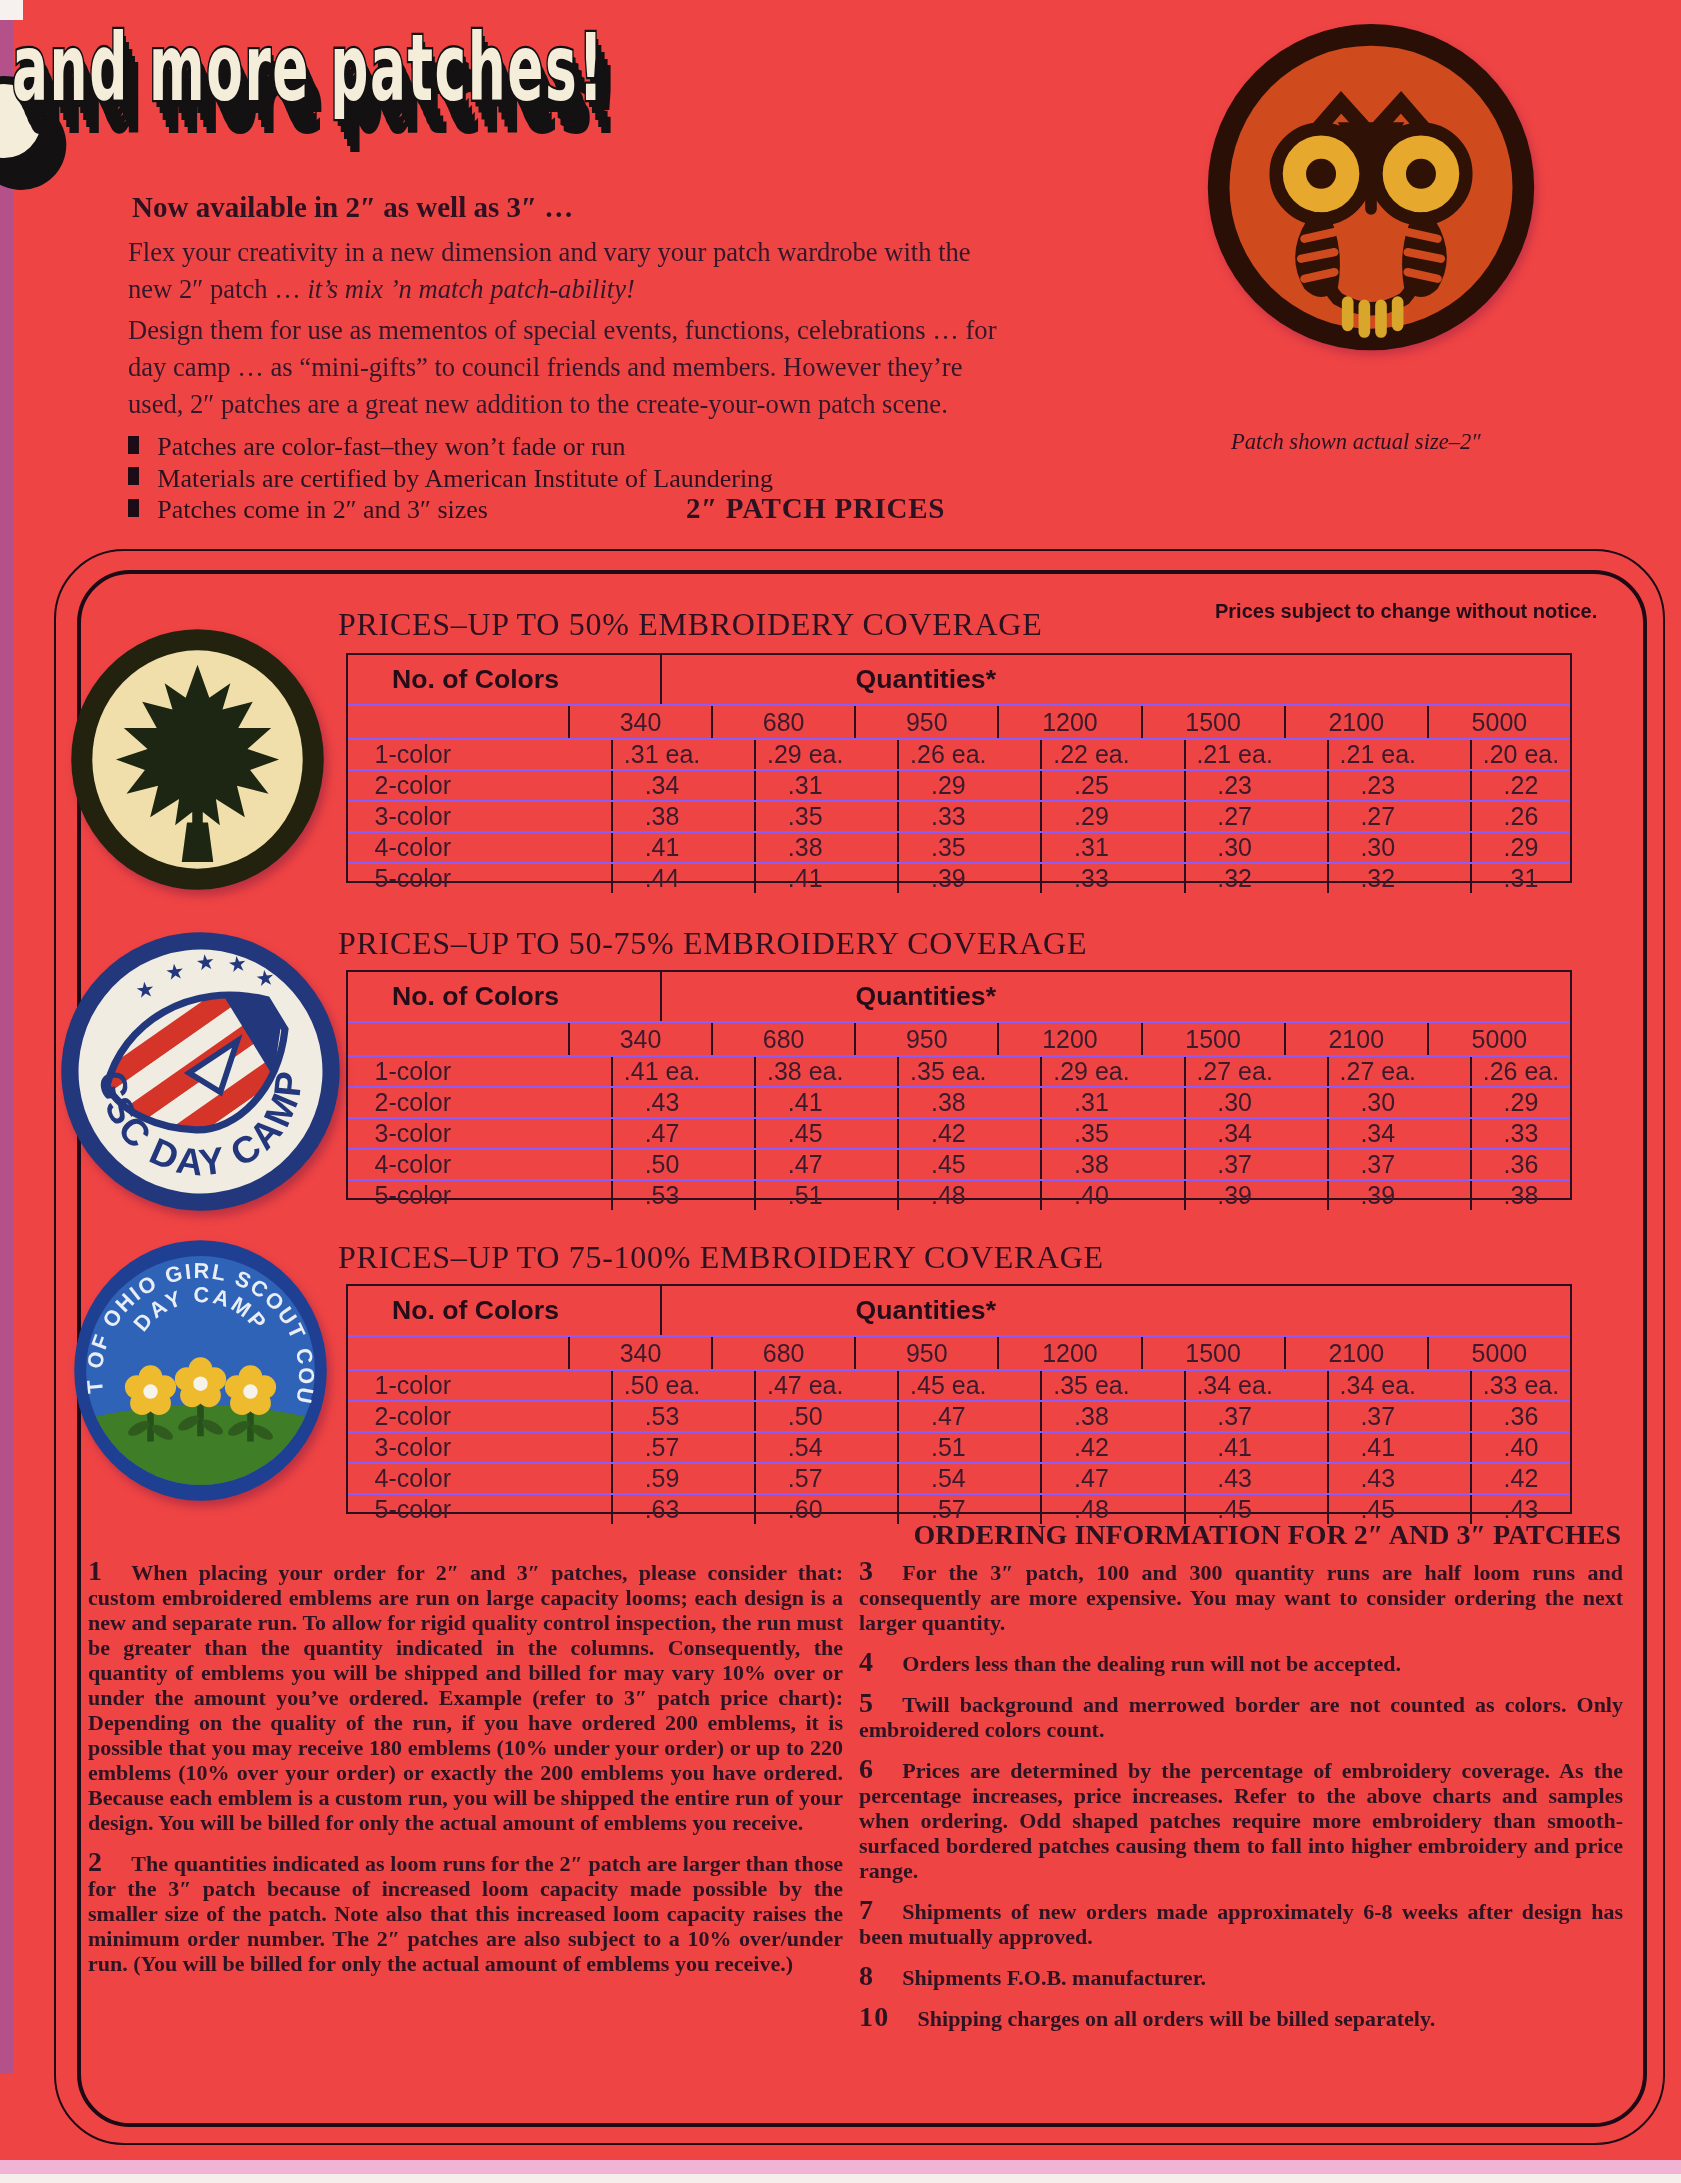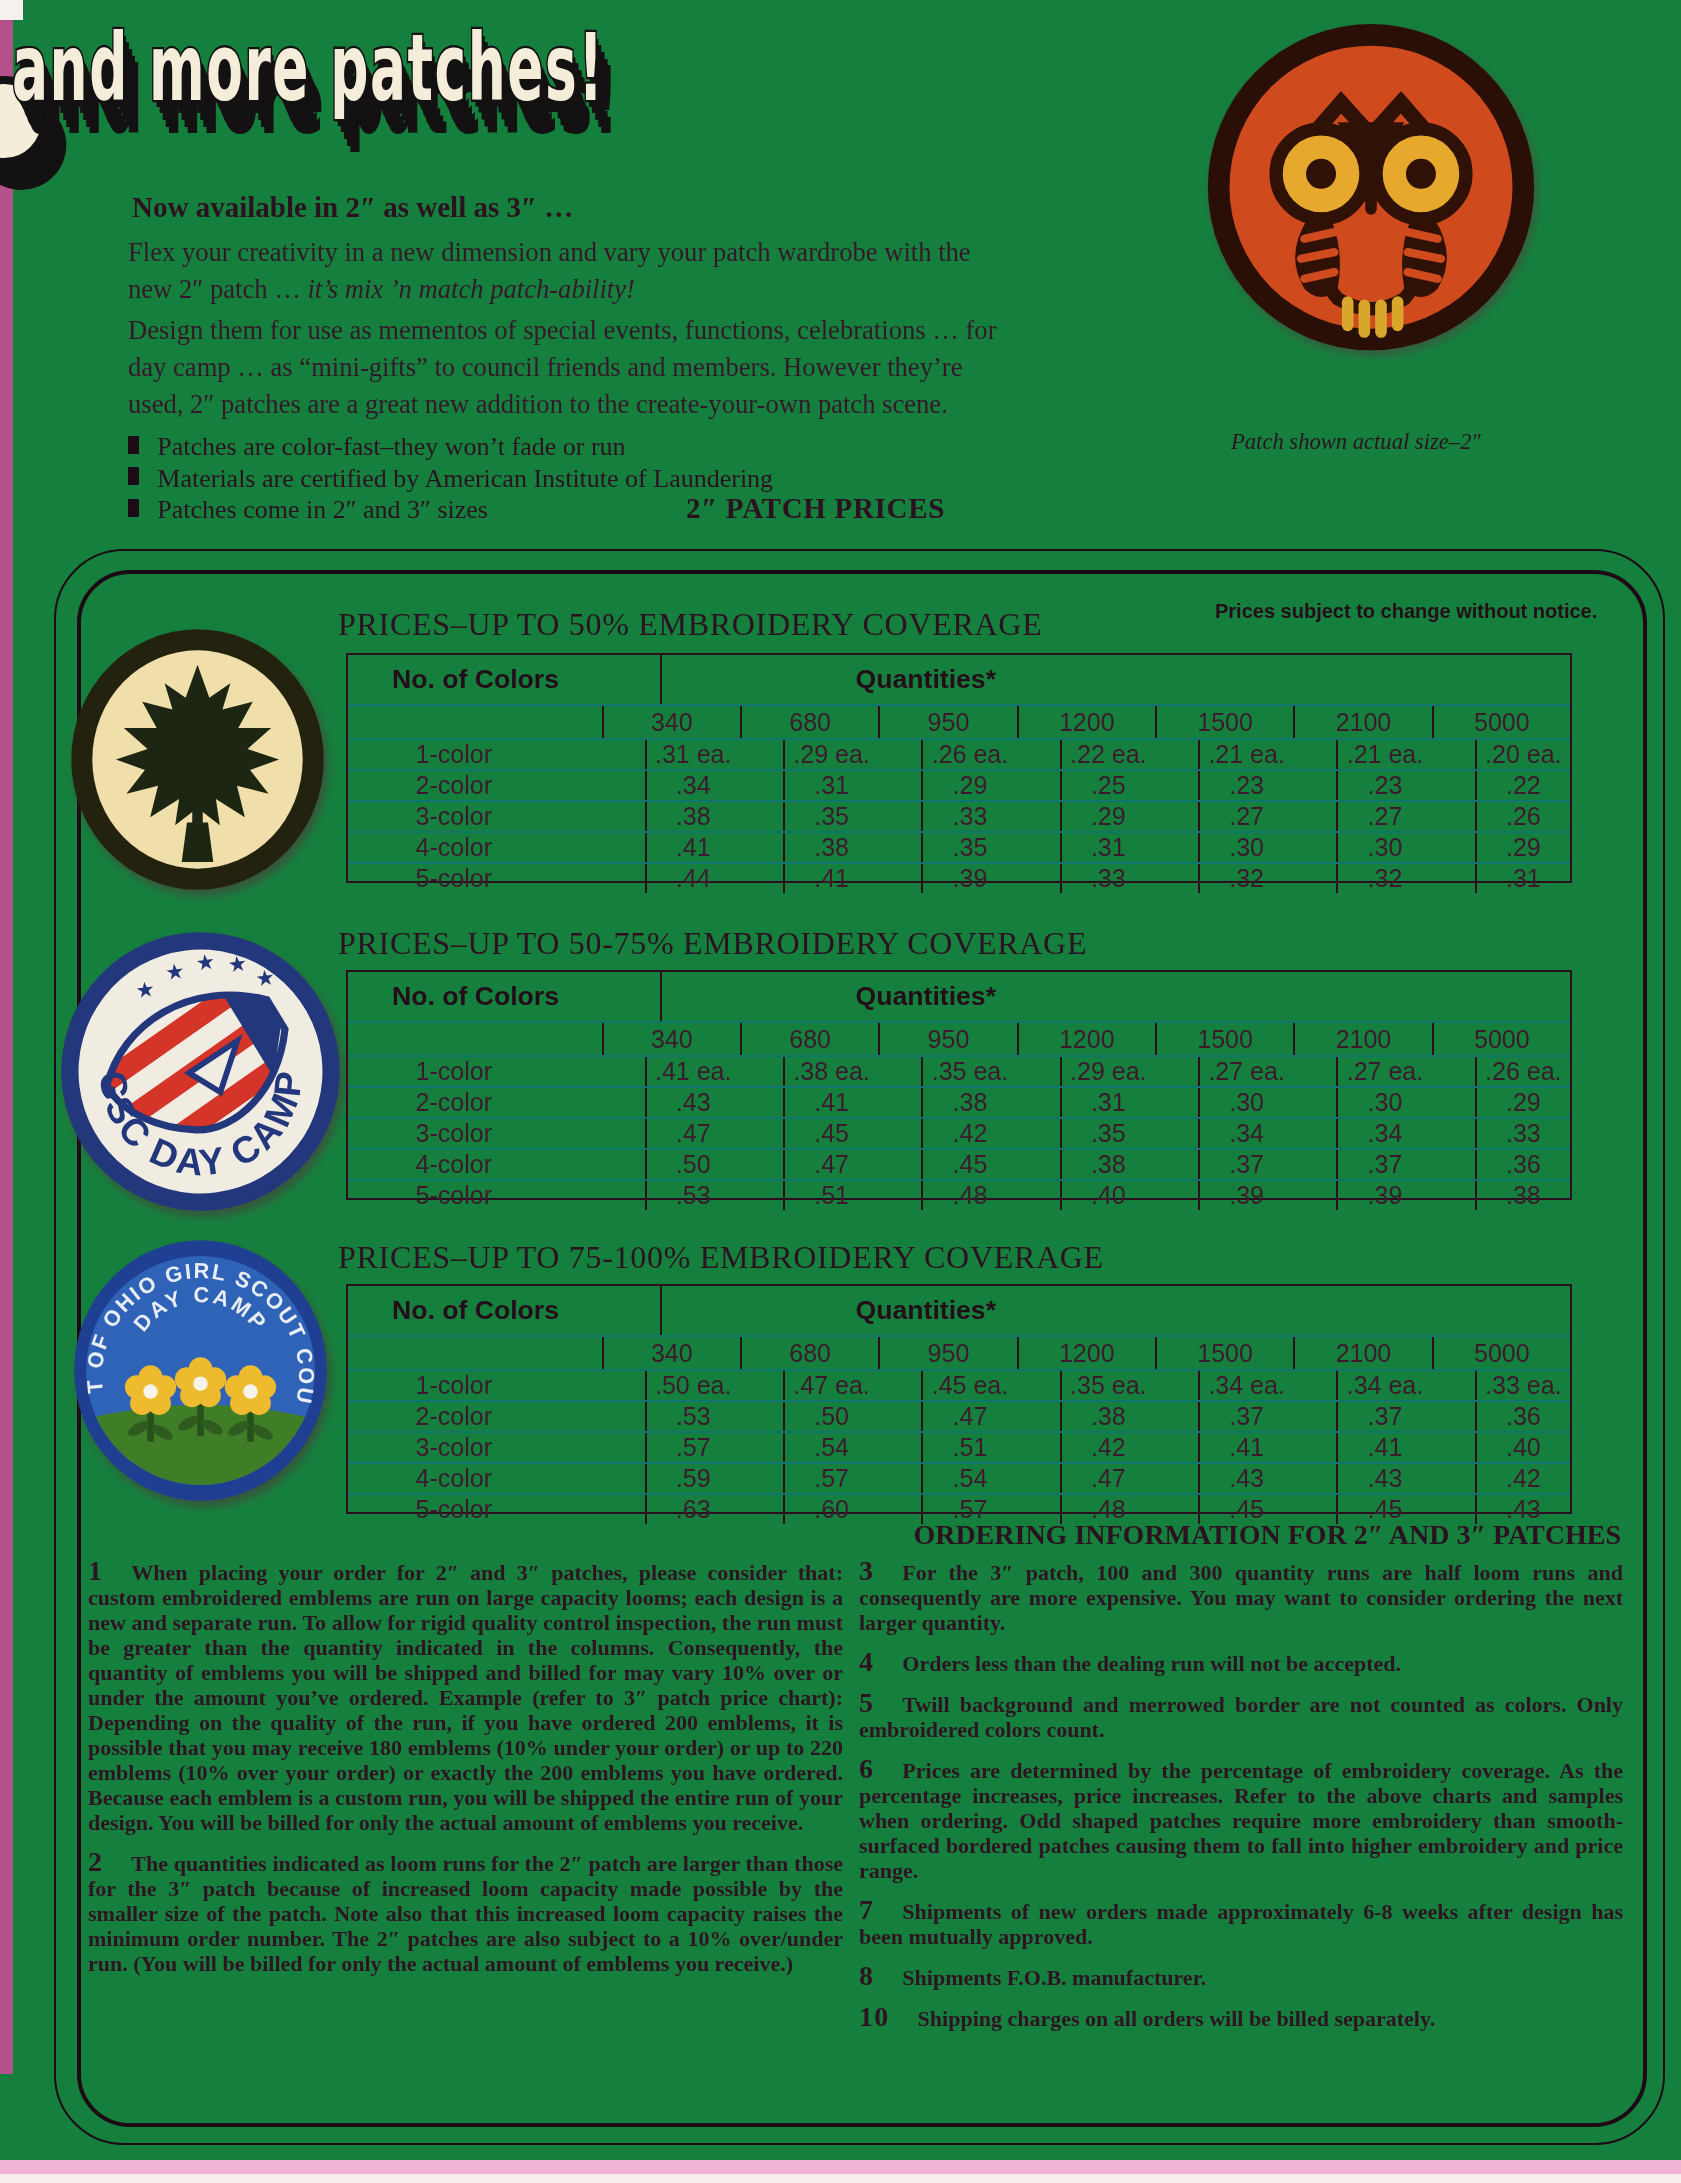--- a/index.html
+++ b/index.html
@@ -1,18 +1,18 @@
 <!DOCTYPE html>
 <html style="font-size:10.6px"><head>
 <meta charset="utf-8">
 <style>
   html,body{margin:0;padding:0;}
   body{width:1681px;height:2183px;position:relative;overflow:hidden;
        font-family:"Liberation Serif", serif;}
-  #page{position:absolute;inset:0;background:#15803d;}
+  #page{position:absolute;inset:0;background:#ef4444;}
 
   
   .edge-strip{position:absolute;left:0;top:0;width:12.6px;height:2074px;background:#b5518a;}
   .corner-white{position:absolute;left:0;top:0;width:22.6px;height:20px;background:#f6f1ee;}
   .bottom-band{position:absolute;left:0;bottom:0;width:100%;height:9.3px;background:#f5eeea;}
   .bottom-tint{position:absolute;left:0;bottom:9.3px;width:100%;height:13.3px;background:#f2b4d4;}
 
   
   .title-wrap{position:absolute;left:12px;top:18.6px;transform:scale(0.58,1.0);transform-origin:left top;white-space:nowrap;}
   .bubble{font-family:"DejaVu Sans", sans-serif;font-weight:800;font-size:92px;line-height:100px;
@@ -46,21 +46,21 @@
   #sh0{top:606px;} #sh1{top:925px;} #sh2{top:1239px;}
 
   
   .ptable{position:absolute;left:346px;width:1222px;height:226px;border:2.7px solid #2b0f1e;
     display:flex;flex-direction:column;color:#3c1a2c;font-family:"Liberation Sans", sans-serif;}
   #pt0{top:653px;} #pt1{top:970px;} #pt2{top:1284px;}
   .hrow{display:grid;grid-template-columns:25.5% 74.5%;height:49px;flex:0 0 auto;}
   .hcell{display:flex;align-items:center;font-size:26.6px;font-weight:700;color:#240d19;}
   .hcell.left{padding-left:44px;}
   .hcell.right{border-left:2px solid #2b0f1e;padding-left:194px;}
-  .qrow,.drow{display:grid;grid-template-columns:18% repeat(7,1fr);border-top:2px solid #0f766e;padding-left:41px;}
+  .qrow,.drow{display:grid;grid-template-columns:18% repeat(7,1fr);border-top:2px solid #8b5cf6;}
   .qrow{height:32px;flex:0 0 auto;}
   .drow{flex:1;gap:43px;}
   .cell{display:flex;align-items:center;border-left:2px solid #2b0f1e;font-size:25px;}
   .cell:first-child{border-left:none;}
   .cell.num{justify-content:center;}
   .cell.lbl{padding-left:26.6px;}
 
   
   .patch{position:absolute;z-index:6;filter:drop-shadow(4px 6px 4.7px rgba(110,20,60,.4));}
   #patch-tree{left:66px;top:625px;width:263px;height:269px;}

